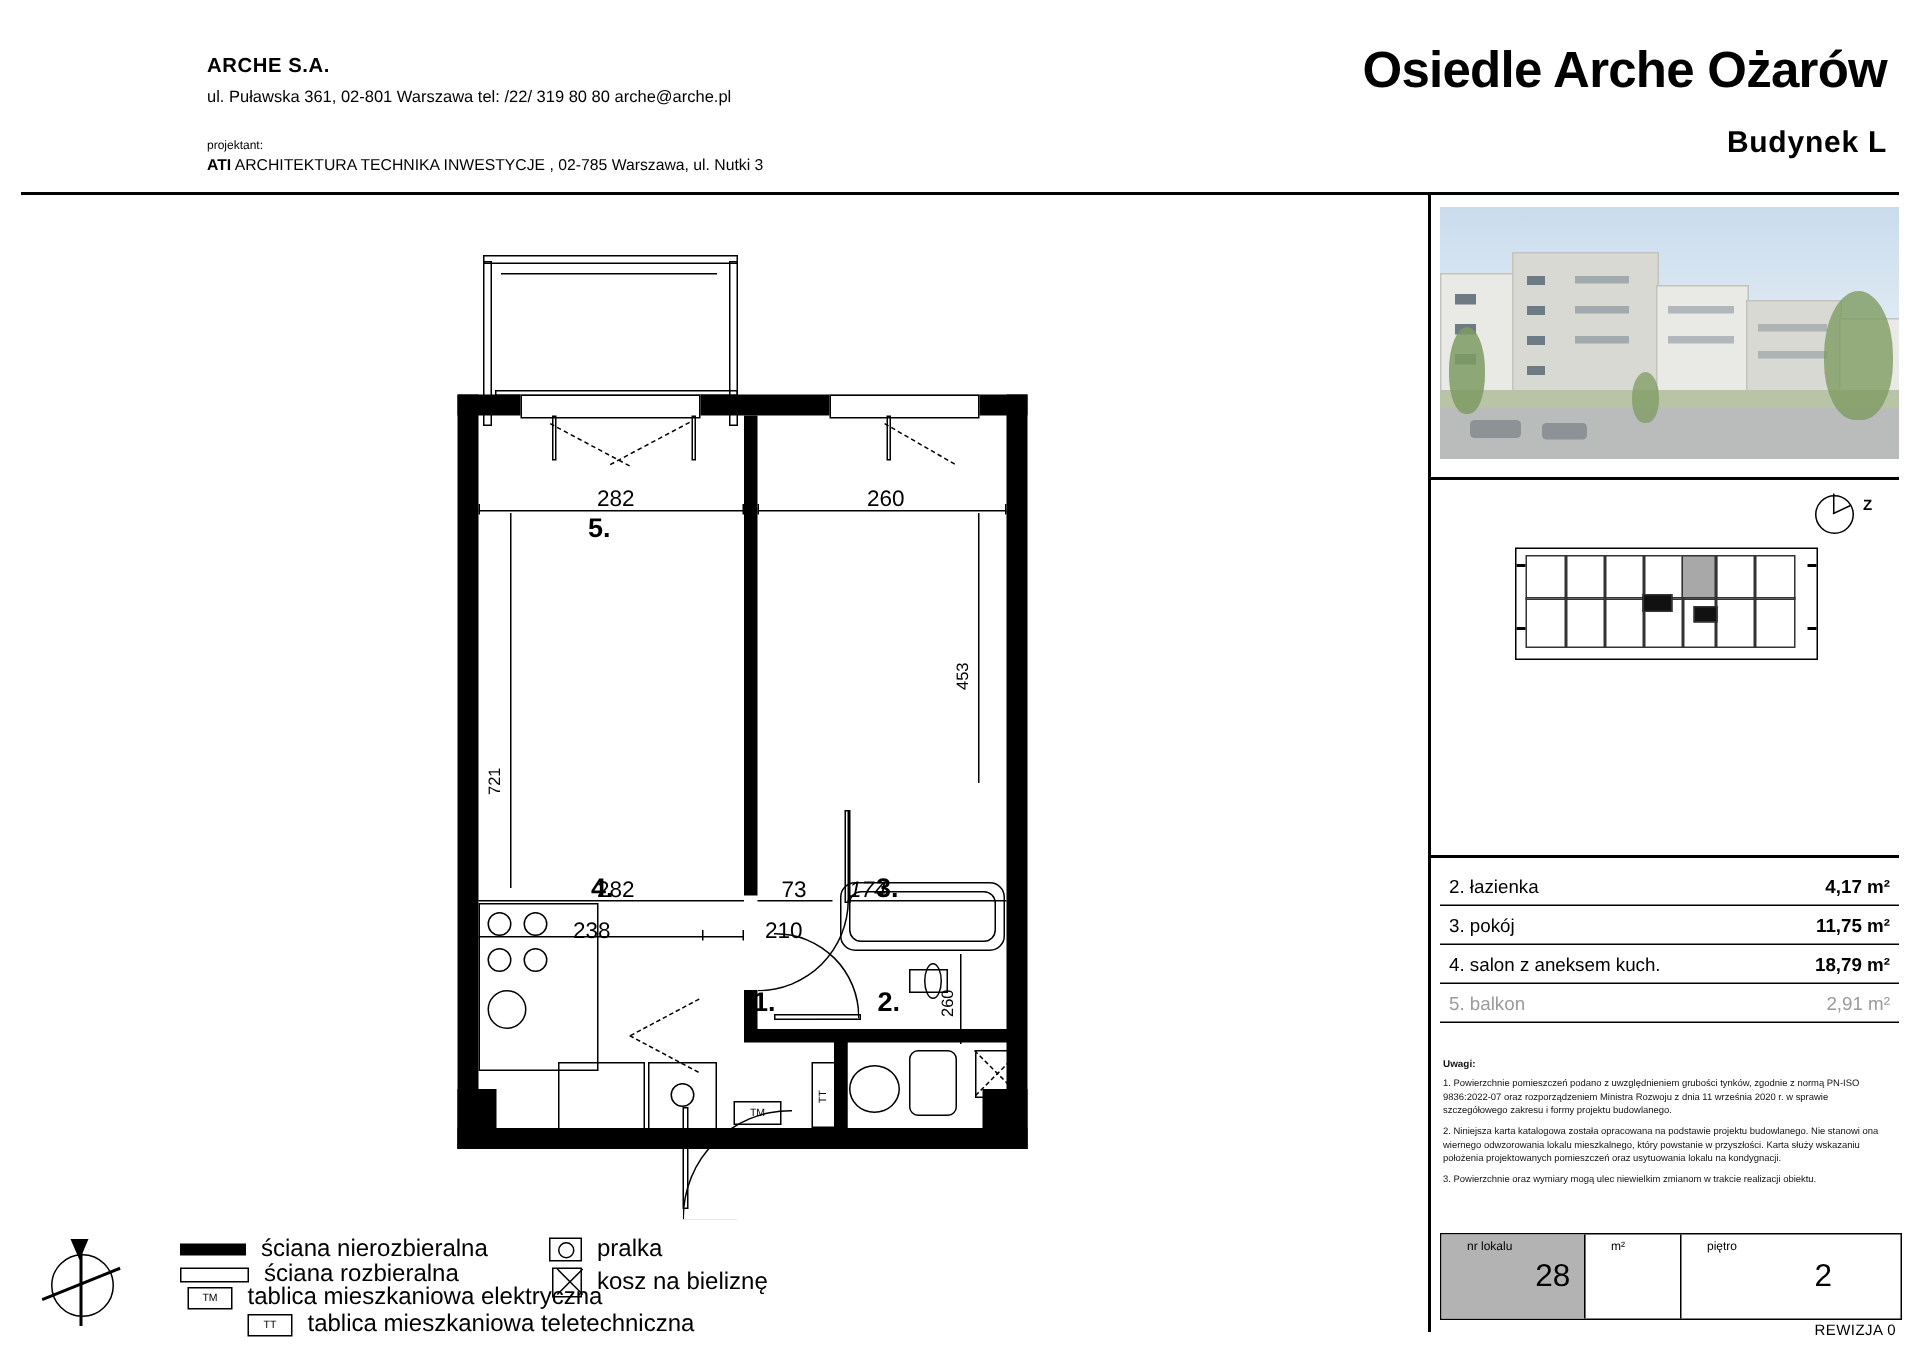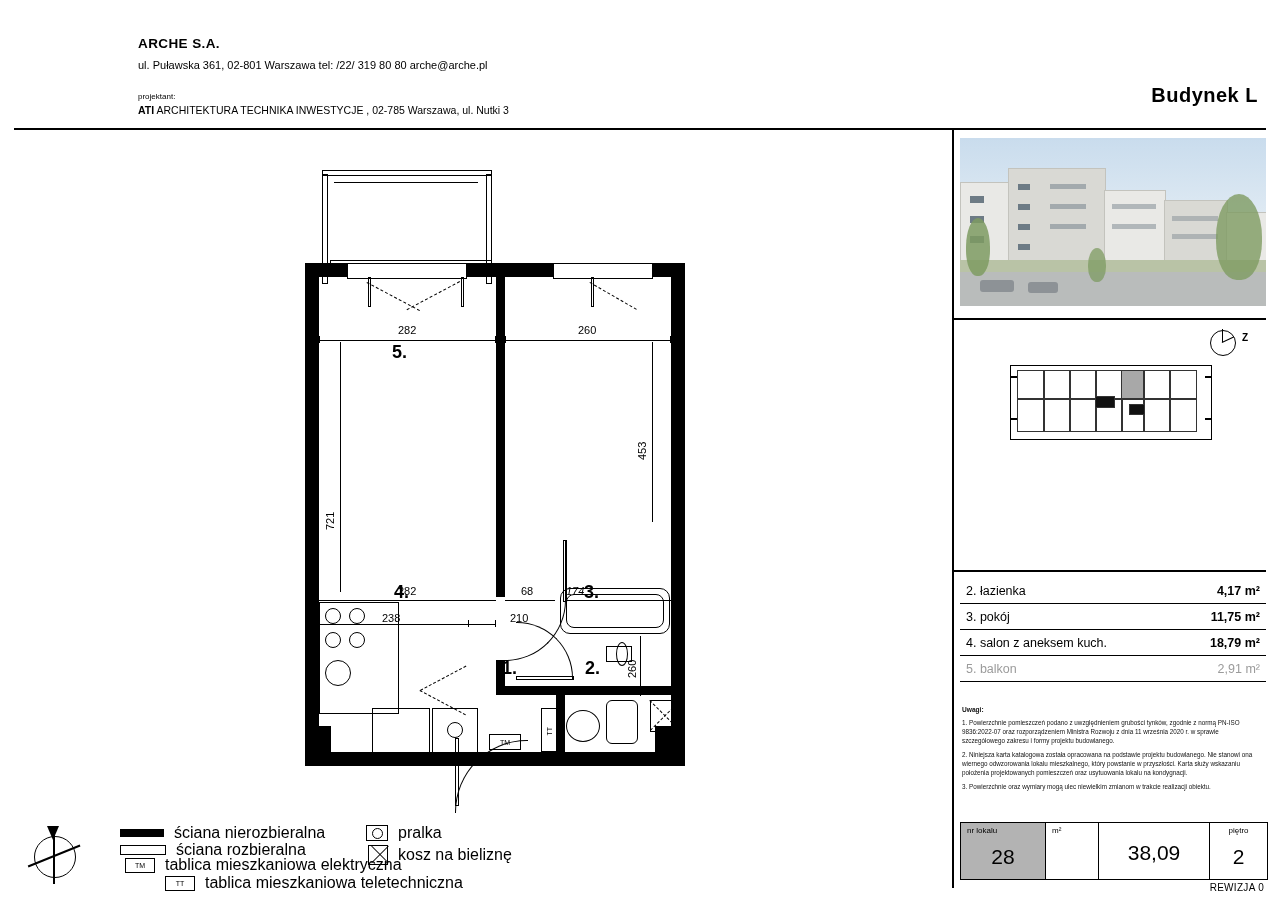--- a/index.html
+++ b/index.html
@@ -61,35 +61,35 @@
   .roomtable .r.muted{color:#9b9b9b;}
   .roomtable .nm{white-space:nowrap;}
   .roomtable .ar{font-weight:bold;white-space:nowrap;}
   .roomtable .r.muted .ar{font-weight:normal;}
 
   .notes{position:absolute;left:962px;top:705px;width:300px;font-size:6.3px;line-height:1.45;color:#111;}
   .notes .nt{margin-bottom:5px;}
   .notes .hd{font-weight:bold;font-size:6.6px;margin-bottom:3px;}
 
   .infobar{position:absolute;left:960px;top:822px;width:306px;height:56px;border:1.5px solid #000;display:flex;}
-  .ib-cell{position:relative;border-right:1.5px solid #000;display:flex;flex-direction:column;}
+  .ib-cell{position:relative;border-right:1.5px solid #000;display:flex;padding-left:11px;}
   .ib-cell:last-child{border-right:none;}
   .ib-top{font-size:8px;padding:3px 6px 0;}
   .ib-val{flex:1;display:flex;align-items:center;justify-content:center;font-size:21px;}
   .ib-lokal{width:84px;background:#b3b3b3;}
   .ib-m2{width:52px;}
   .ib-area{width:110px;}
   .ib-floor{flex:1;}
   .rewizja{position:absolute;right:16px;top:882px;font-size:10px;letter-spacing:.3px;}
 
   
   .plan{position:absolute;left:0;top:130px;width:950px;height:680px;}
   .w{position:absolute;background:#000;}
   .roomnum{position:absolute;font-size:18px;font-weight:bold;}
-  .dim{position:absolute;font-size:11px;}
+  .dim{position:absolute;font-size:15px;}
   .dimv{position:absolute;font-size:11px;transform:rotate(-90deg);transform-origin:left top;}
   .dimline{position:absolute;background:#000;height:1px;}
   .dimlinev{position:absolute;background:#000;width:1px;}
   .tick{position:absolute;background:#000;width:1px;height:7px;}
   .door-arc{position:absolute;border:1px solid #000;border-radius:50%;}
   .thin{position:absolute;border:1px solid #000;}
   .dash{position:absolute;border-top:1px dashed #000;}
   .lg-row{position:absolute;display:flex;align-items:center;gap:10px;}
   .sw-solid{width:44px;height:8px;background:#000;}
   .sw-open{width:44px;height:8px;background:#fff;border:1px solid #000;}
@@ -109,20 +109,21 @@
 <body>
 
 <div class="page">
 
   <div class="company">ARCHE  S.A.</div>
   <div class="company-addr">ul. Puławska 361, 02-801 Warszawa tel: /22/ 319 80 80 arche@arche.pl</div>
   <div class="proj-label">projektant:</div>
   <div class="proj-line">
     <b>ATI</b><span> ARCHITEKTURA TECHNIKA INWESTYCJE , 02-785 Warszawa, ul. Nutki 3</span>
   </div>
+  <div class="title">Osiedle Arche Ożarów</div>
   <div class="subtitle">Budynek  L</div>
   <div class="hdr-rule"></div>
   <div class="hdr-vrule"></div>
 
   <div class="render">
     <div class="sky"></div>
     <div class="bld" style="left:0;top:44px;width:48px;height:104px;"></div>
     <div class="bld dark" style="left:48px;top:30px;width:96px;height:118px;"></div>
     <div class="bld" style="left:144px;top:52px;width:60px;height:96px;"></div>
     <div class="bld dark" style="left:204px;top:62px;width:62px;height:86px;"></div>
@@ -211,24 +212,20 @@
 
   <div class="infobar">
     <div class="ib-cell ib-lokal">
       <div class="ib-top">nr lokalu</div>
       <div class="ib-val">28</div>
     </div>
     <div class="ib-cell ib-m2">
       <div class="ib-top">m²</div>
       <div class="ib-val"></div>
     </div>
-    <div class="ib-cell ib-area">
-      <div class="ib-top"></div>
-      <div class="ib-val">38,09</div>
-    </div>
     <div class="ib-cell ib-floor">
       <div class="ib-top" style="text-align:center;">piętro</div>
       <div class="ib-val">2</div>
     </div>
   </div>
   <div class="rewizja">REWIZJA 0</div>
 
   <div class="plan">
 
     <div class="thin" style="left:322px;top:40px;width:168px;height:4px;"></div>
@@ -320,21 +317,21 @@
     <div class="dim" style="left:578px;top:194px;">260</div>
 
     <div class="dimlinev" style="left:652px;top:212px;height:180px;"></div>
     <div class="dimv" style="left:636px;top:330px;">453</div>
 
     <div class="dimlinev" style="left:340px;top:212px;height:250px;"></div>
     <div class="dimv" style="left:324px;top:400px;">721</div>
 
     <div class="dimline" style="left:319px;top:470px;width:177px;"></div>
     <div class="dim" style="left:398px;top:455px;">282</div>
-    <div class="dim" style="left:521px;top:455px;">68</div>
+    <div class="dim" style="left:521px;top:455px;">73</div>
     <div class="dim" style="left:566px;top:455px;font-style:italic;">174</div>
     <div class="dimline" style="left:505px;top:470px;width:50px;"></div>
     <div class="dimline" style="left:565px;top:470px;width:106px;"></div>
 
     <div class="dimline" style="left:319px;top:494px;width:177px;"></div>
     <div class="dim" style="left:382px;top:482px;">238</div>
     <div class="dim" style="left:510px;top:482px;">210</div>
     <div class="tick" style="left:495px;top:490px;"></div>
     <div class="tick" style="left:468px;top:490px;"></div>
 

